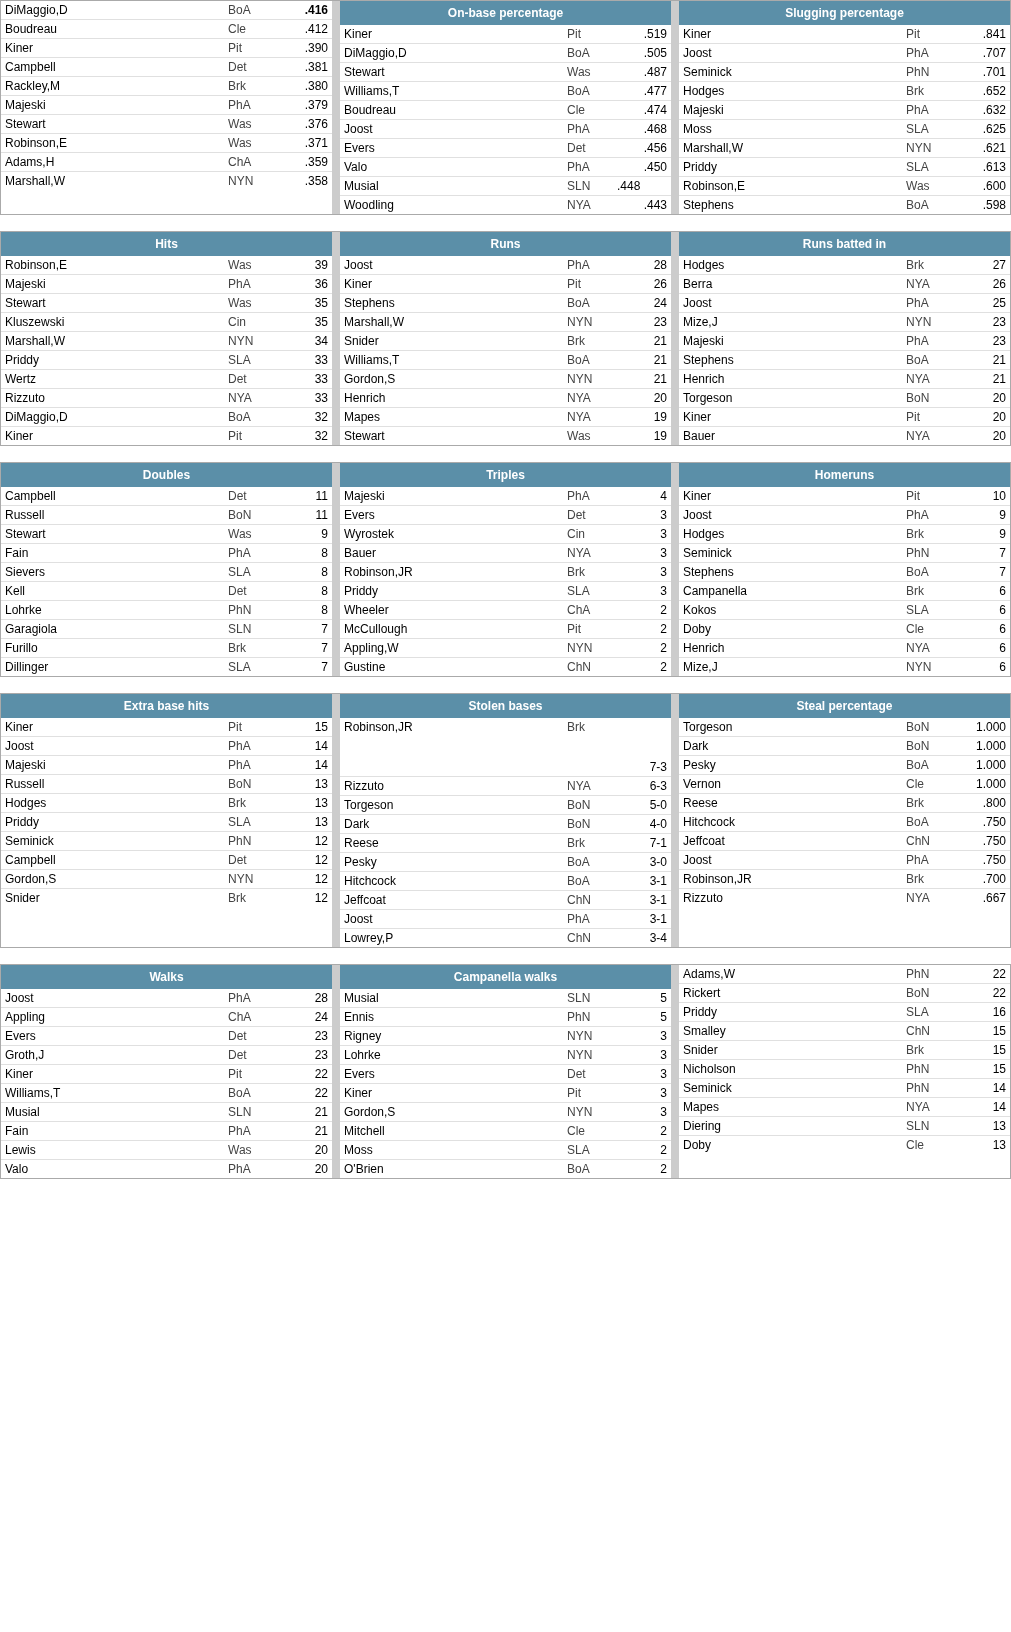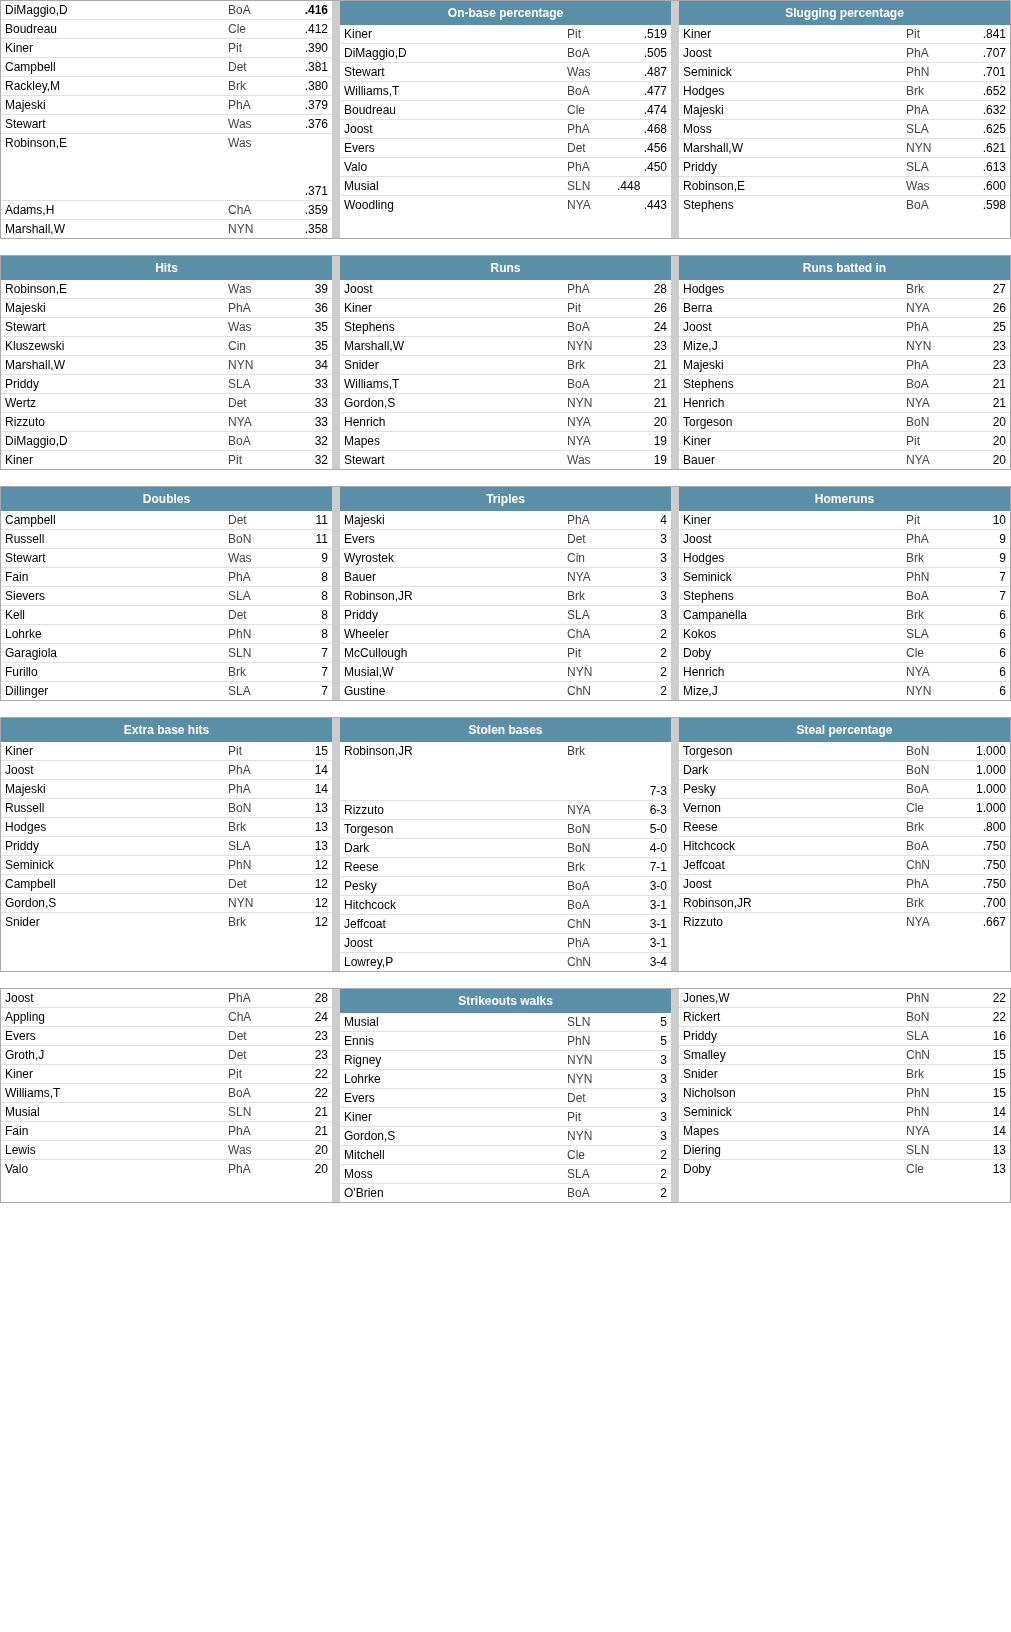--- a/index.html
+++ b/index.html
@@ -82,21 +82,21 @@
           <span style="text-align: right;">.379</span>
         </div>
         <div class="row row-3">
           <span>Stewart</span>
           <span style="color: rgb(68, 68, 68);">Was</span>
           <span style="text-align: right;">.376</span>
         </div>
         <div class="row row-3">
           <span>Robinson,E</span>
           <span style="color: rgb(68, 68, 68);">Was</span>
-          <span style="text-align: right; margin-top: 48px;">.371</span>
+          <span style="text-align: right;">.371</span>
         </div>
         <div class="row row-3">
           <span>Adams,H</span>
           <span style="color: rgb(68, 68, 68);">ChA</span>
           <span style="text-align: right;">.359</span>
         </div>
         <div class="row row-3">
           <span>Marshall,W</span>
           <span style="color: rgb(68, 68, 68);">NYN</span>
           <span style="text-align: right;">.358</span>
@@ -481,21 +481,21 @@
           <span>Wheeler</span>
           <span style="color: rgb(68, 68, 68);">ChA</span>
           <span style="text-align: right;">2</span>
         </div>
         <div class="row row-3">
           <span>McCullough</span>
           <span style="color: rgb(68, 68, 68);">Pit</span>
           <span style="text-align: right;">2</span>
         </div>
         <div class="row row-3">
-          <span>Musial,W</span>
+          <span>Appling,W</span>
           <span style="color: rgb(68, 68, 68);">NYN</span>
           <span style="text-align: right;">2</span>
         </div>
         <div class="row row-3">
           <span>Gustine</span>
           <span style="color: rgb(68, 68, 68);">ChN</span>
           <span style="text-align: right;">2</span>
         </div>
       </div>
   </div>
@@ -722,20 +722,21 @@
           <span>Rizzuto</span>
           <span style="color: rgb(68, 68, 68);">NYA</span>
           <span style="text-align: right;">.667</span>
         </div>
       </div>
   </div>
 </div>
 
 <div class="three-panel">
   <div class="data-col">
+    <div class="panel-header">Walks</div>
     <div class="panel-body" id="walks-body">
         <div class="row row-3">
           <span>Joost</span>
           <span style="color: rgb(68, 68, 68);">PhA</span>
           <span style="text-align: right;">28</span>
         </div>
         <div class="row row-3">
           <span>Appling</span>
           <span style="color: rgb(68, 68, 68);">ChA</span>
           <span style="text-align: right;">24</span>
@@ -777,21 +778,21 @@
         </div>
         <div class="row row-3">
           <span>Valo</span>
           <span style="color: rgb(68, 68, 68);">PhA</span>
           <span style="text-align: right;">20</span>
         </div>
       </div>
   </div>
   <div class="divider-col"></div>
   <div class="data-col">
-    <div class="panel-header">Strikeouts walks</div>
+    <div class="panel-header">Campanella walks</div>
     <div class="panel-body" id="iw-body">
         <div class="row row-3">
           <span>Musial</span>
           <span style="color: rgb(68, 68, 68);">SLN</span>
           <span style="text-align: right;">5</span>
         </div>
         <div class="row row-3">
           <span>Ennis</span>
           <span style="color: rgb(68, 68, 68);">PhN</span>
           <span style="text-align: right;">5</span>
@@ -835,21 +836,21 @@
           <span>O'Brien</span>
           <span style="color: rgb(68, 68, 68);">BoA</span>
           <span style="text-align: right;">2</span>
         </div>
       </div>
   </div>
   <div class="divider-col"></div>
   <div class="data-col">
     <div class="panel-body" id="so-body">
         <div class="row row-3">
-          <span>Jones,W</span>
+          <span>Adams,W</span>
           <span style="color: rgb(68, 68, 68);">PhN</span>
           <span style="text-align: right;">22</span>
         </div>
         <div class="row row-3">
           <span>Rickert</span>
           <span style="color: rgb(68, 68, 68);">BoN</span>
           <span style="text-align: right;">22</span>
         </div>
         <div class="row row-3">
           <span>Priddy</span>

